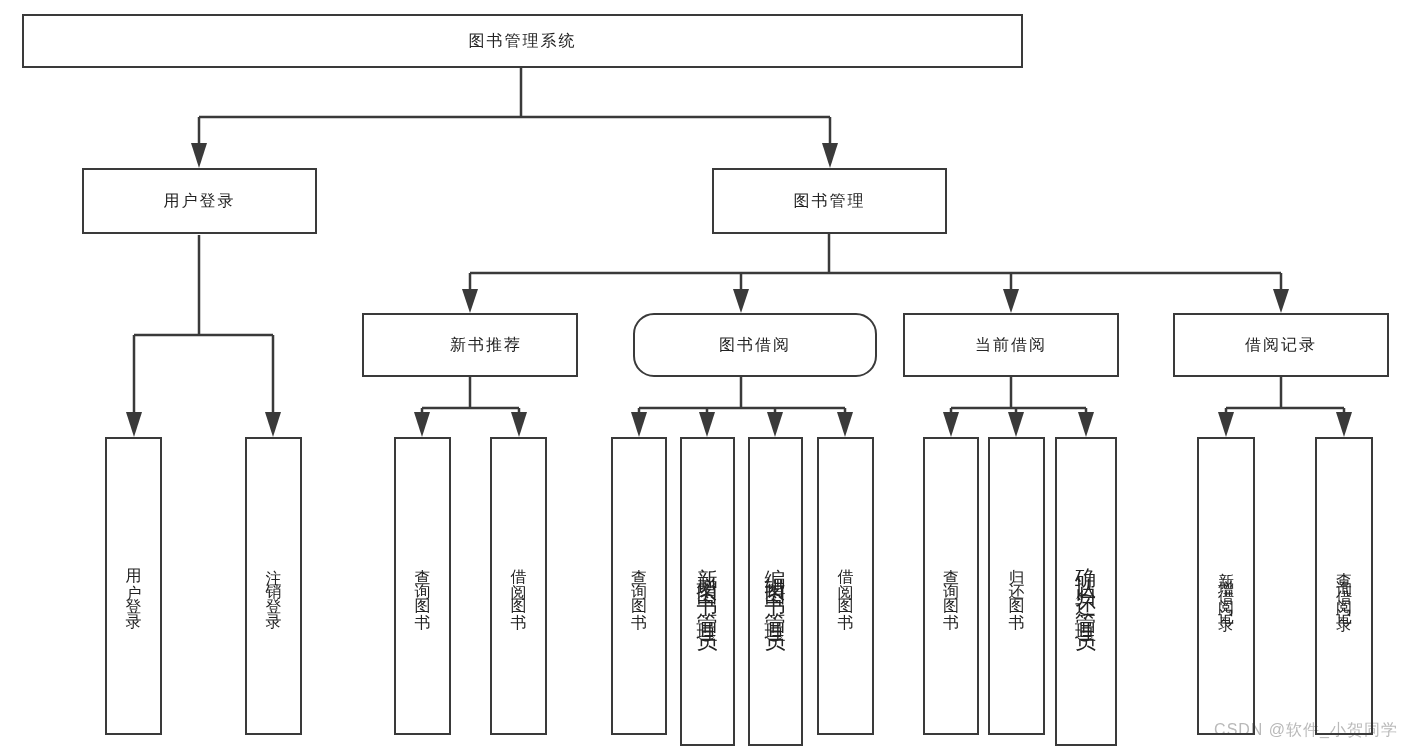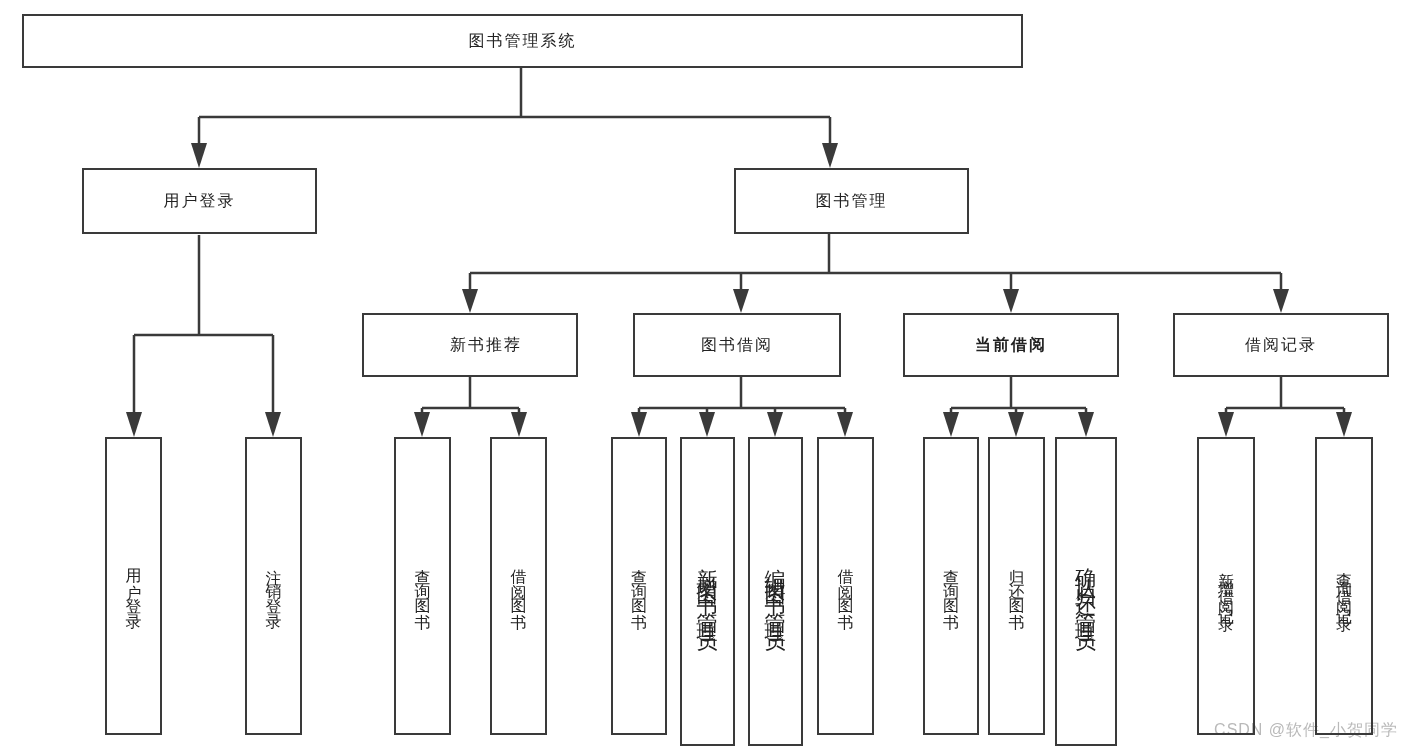--- a/index.html
+++ b/index.html
@@ -29,24 +29,24 @@
   .vert .lbl{
     writing-mode:vertical-rl;text-orientation:mixed;
     white-space:normal;line-height:1;
   }
   .v4 .lbl{letter-spacing:15px;}
   .v6 .lbl{letter-spacing:9px;}
   .v9 .lbl{letter-spacing:9px;font-size:21px;}
   
   #n-root        {left:22px;  top:14px;  width:1001px;height:54px;}
   #n-user-login  {left:82px;  top:168px; width:235px; height:66px;}
-  #n-book-mgmt   {left:712px; top:168px; width:235px; height:66px;margin-left:22px;}
+  #n-book-mgmt   {left:712px; top:168px; width:235px; height:66px;}
   #n-new-book    {left:362px; top:313px; width:216px; height:64px;padding-left:32px;}
-  #n-book-borrow {left:633px; top:313px; width:208px; height:64px;}
-  #n-cur-borrow  {left:903px; top:313px; width:216px; height:64px;font-weight:bold;}
+  #n-book-borrow {left:633px; top:313px; width:244px; height:64px;border-radius:21px;}
+  #n-cur-borrow  {left:903px; top:313px; width:216px; height:64px;}
   #n-borrow-rec  {left:1173px;top:313px; width:216px; height:64px;}
   #l-user-login  {left:105px; top:437px; width:57px; height:298px;}
   #l-logout      {left:245px; top:437px; width:57px; height:298px;}
   #l-nbr-query   {left:394px; top:437px; width:57px; height:298px;}
   #l-nbr-borrow  {left:490px; top:437px; width:57px; height:298px;}
   #l-bb-query    {left:611px; top:437px; width:56px; height:298px;}
   #l-bb-add      {left:680px; top:437px; width:55px; height:309px;}
   #l-bb-edit     {left:748px; top:437px; width:55px; height:309px;}
   #l-bb-borrow   {left:817px; top:437px; width:57px; height:298px;}
   #l-cb-query    {left:923px; top:437px; width:56px; height:298px;}

